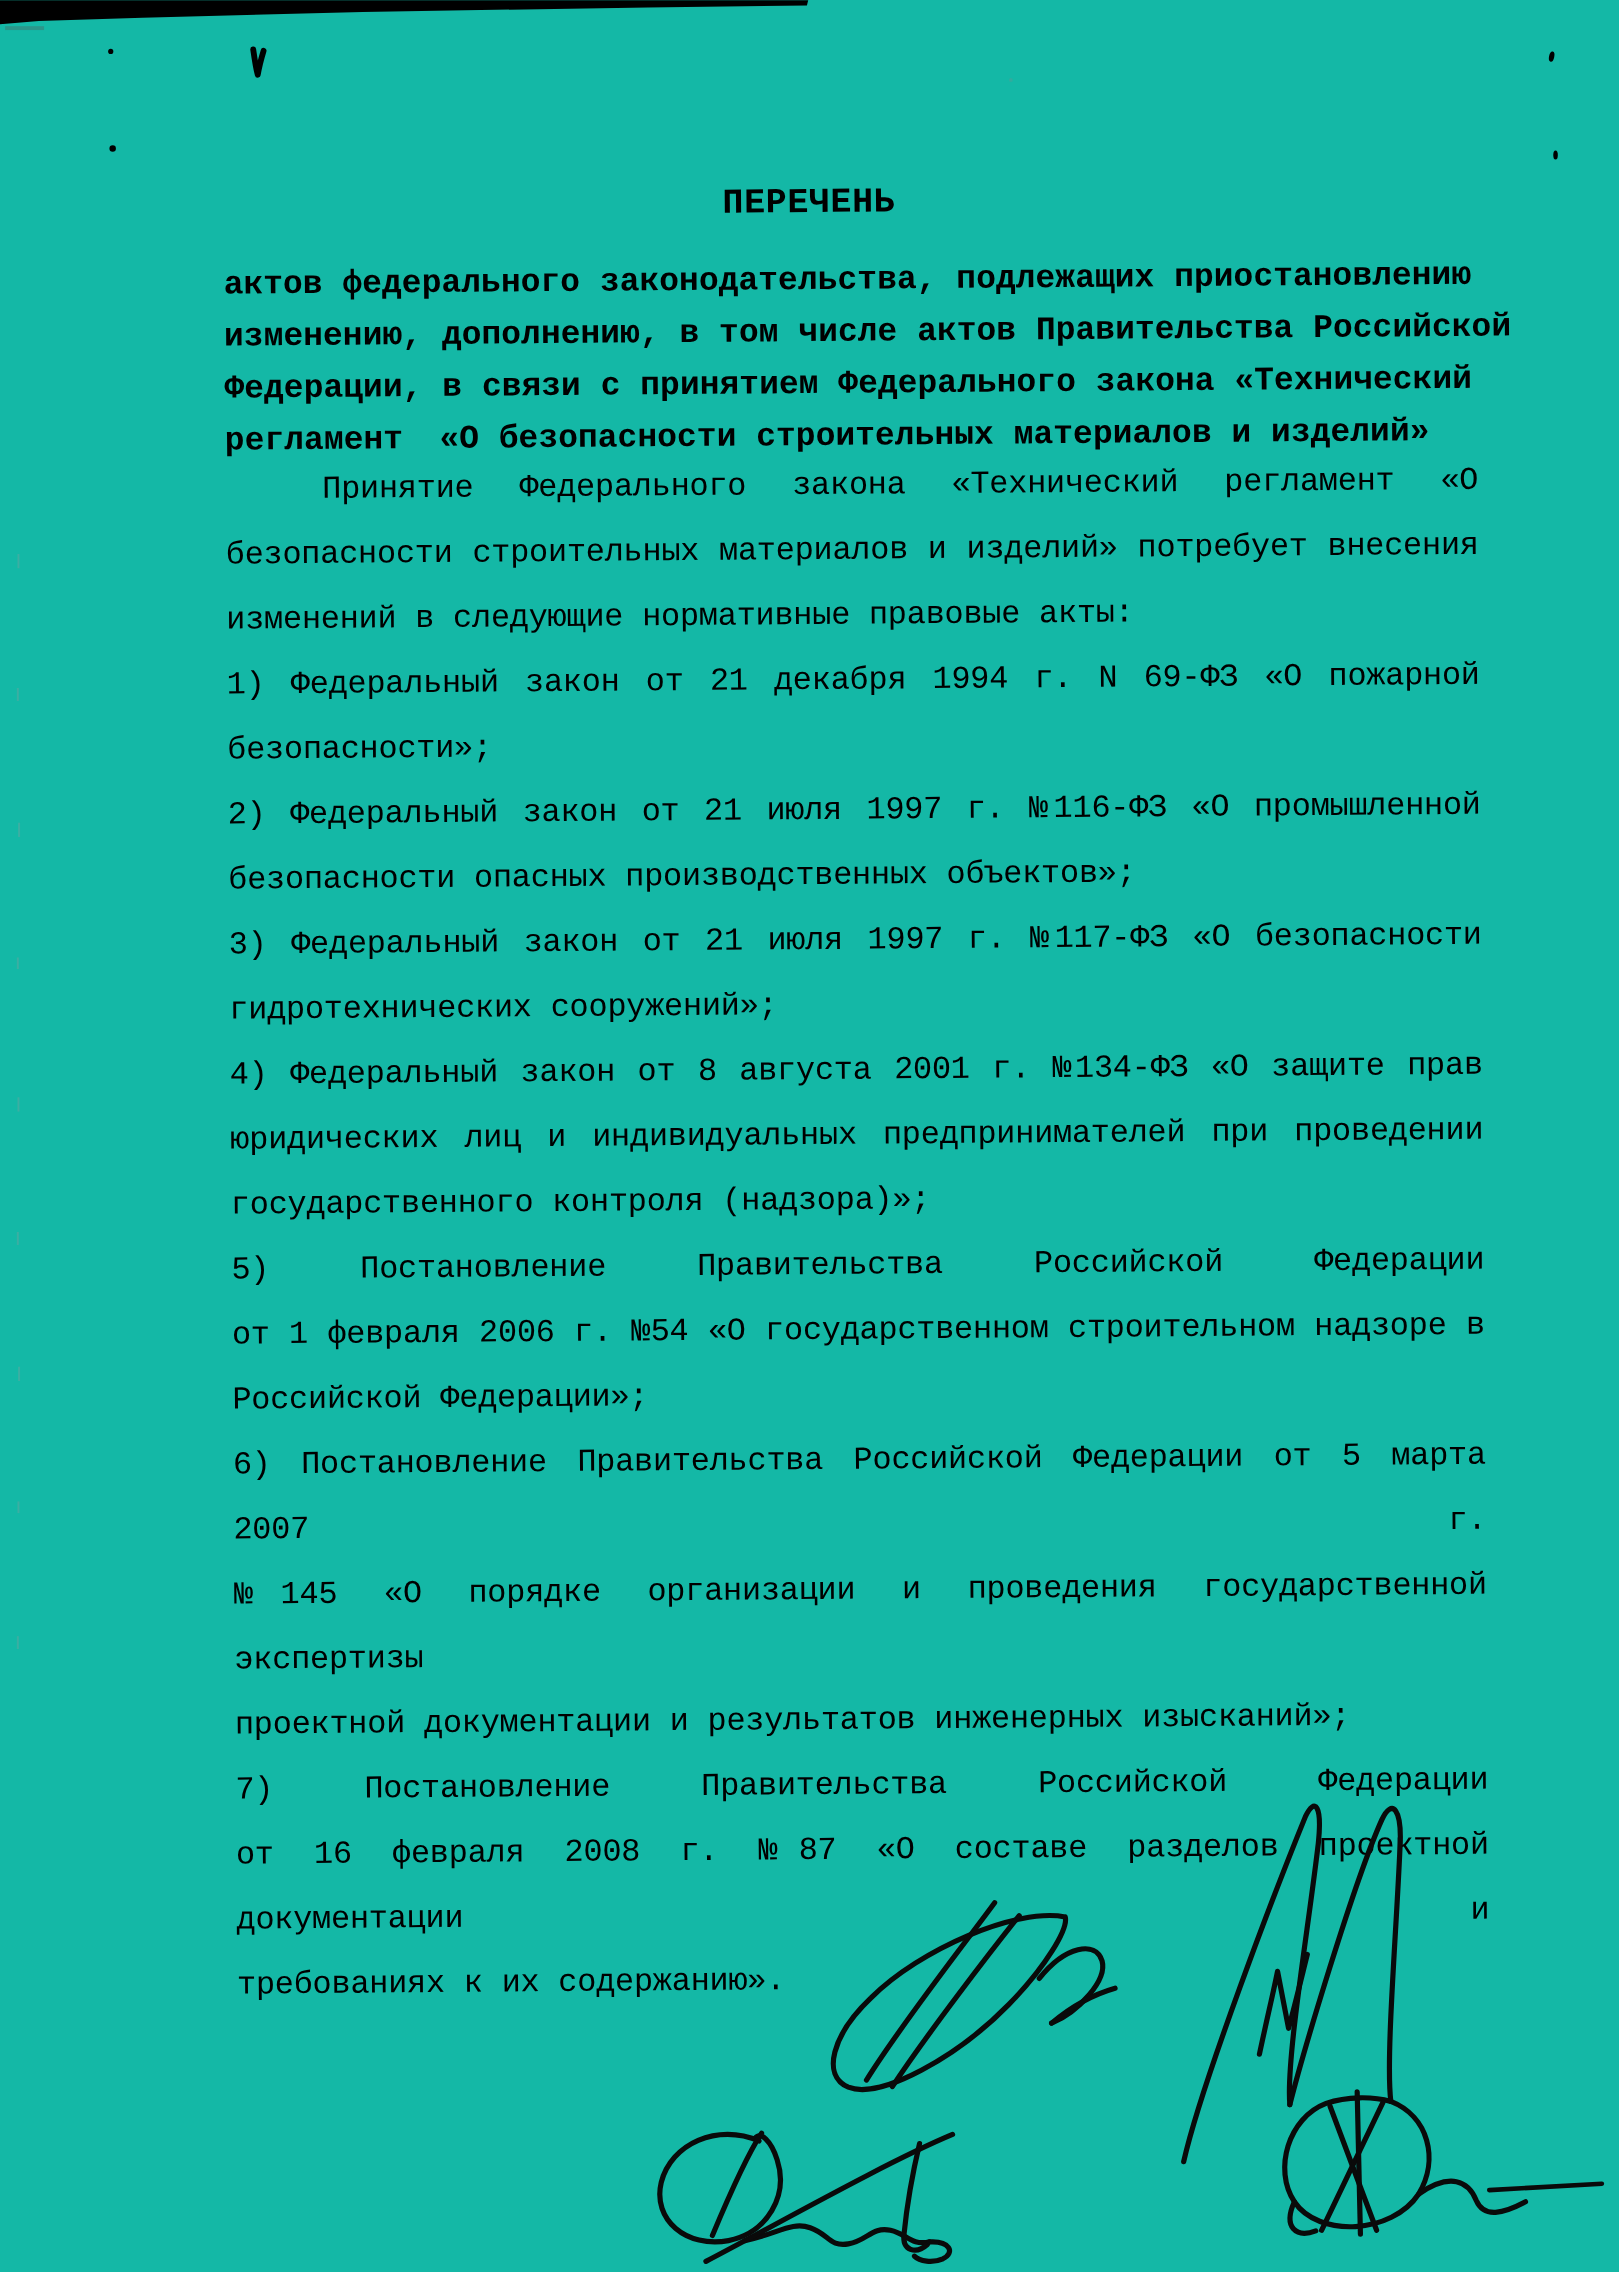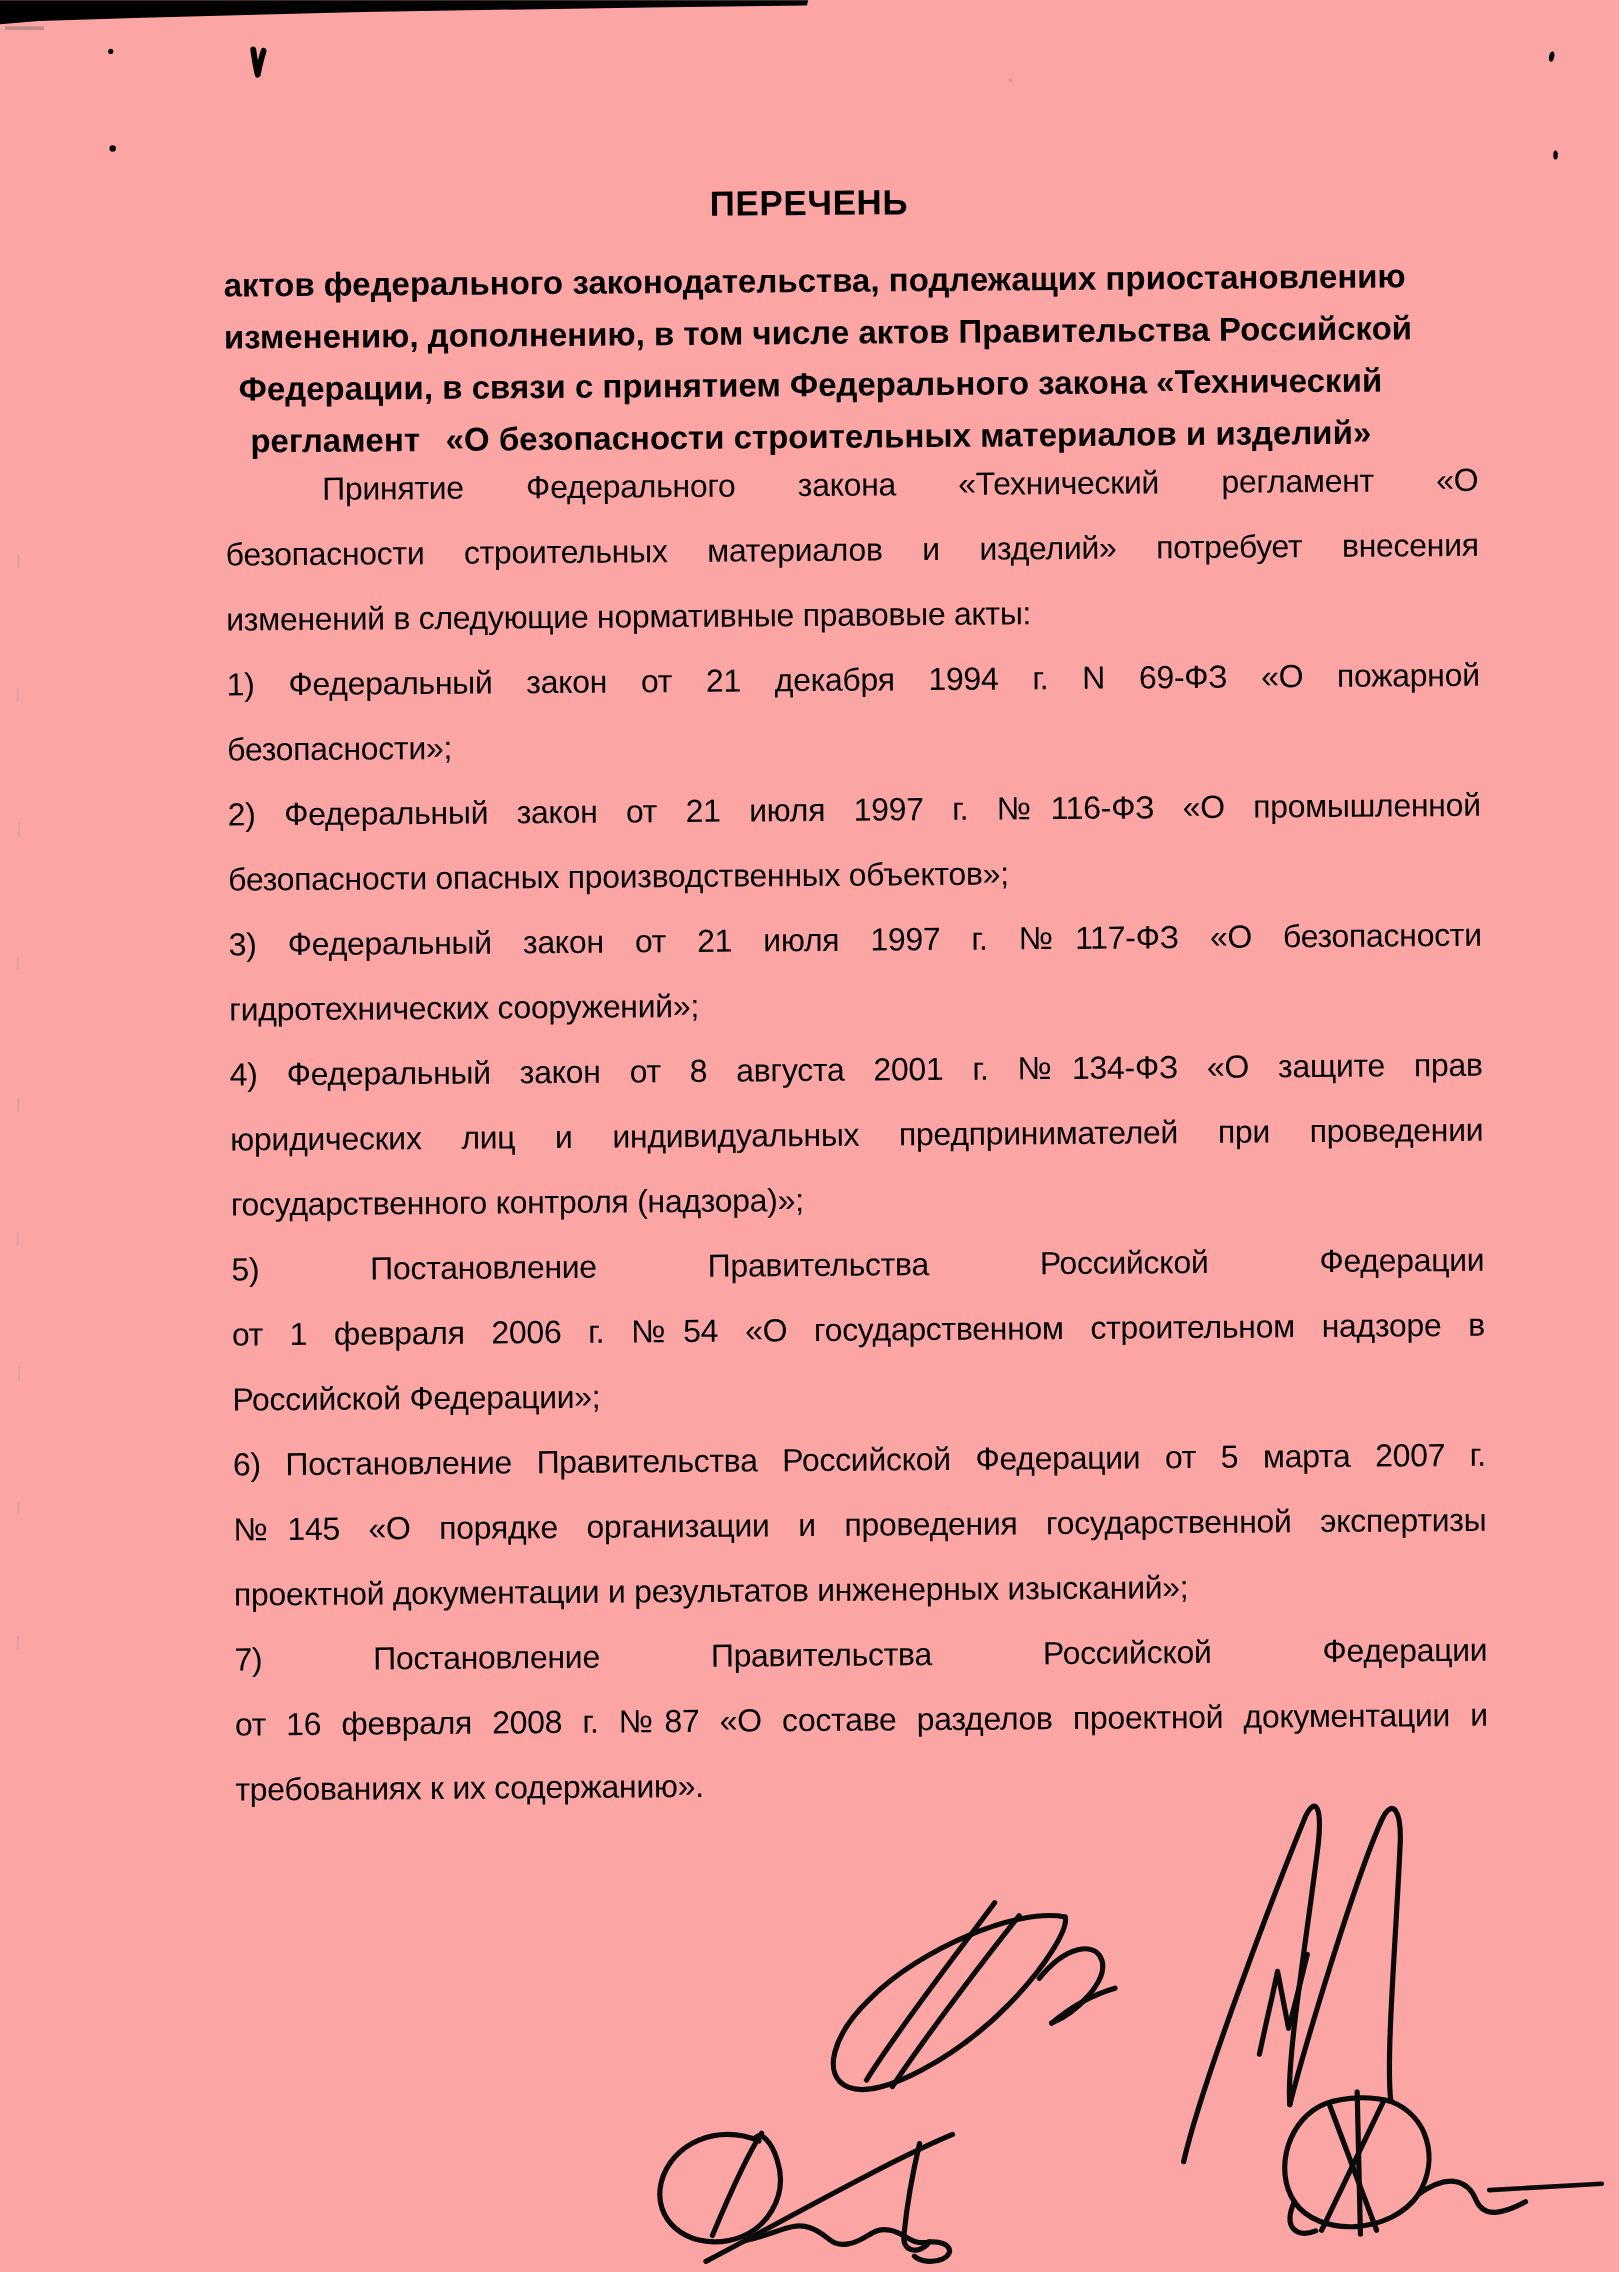--- a/index.html
+++ b/index.html
@@ -1,22 +1,22 @@
 <!DOCTYPE html>
 <html style="font-size:10.4px"><head>
 <meta charset="utf-8">
 <style>
   html,body{margin:0;padding:0;background:#777;}
   .page{
     position:relative;
     width:1619px;height:2273px;
     margin:0 auto;
-    background:#fca5a5;
+    background:#14b8a6;
     overflow:hidden;
-    font-family:Liberation Sans, sans-serif;
+    font-family:Liberation Mono, monospace;
     color:#000;
   }
   .content{
     position:absolute;inset:0;
     transform:rotate(-0.45deg);
     transform-origin:810px 1101px;
   }
   .doc-title{
     position:absolute;left:230px;top:174px;width:1172px;
     text-align:center;font-weight:bold;font-size:35px;line-height:58px;

